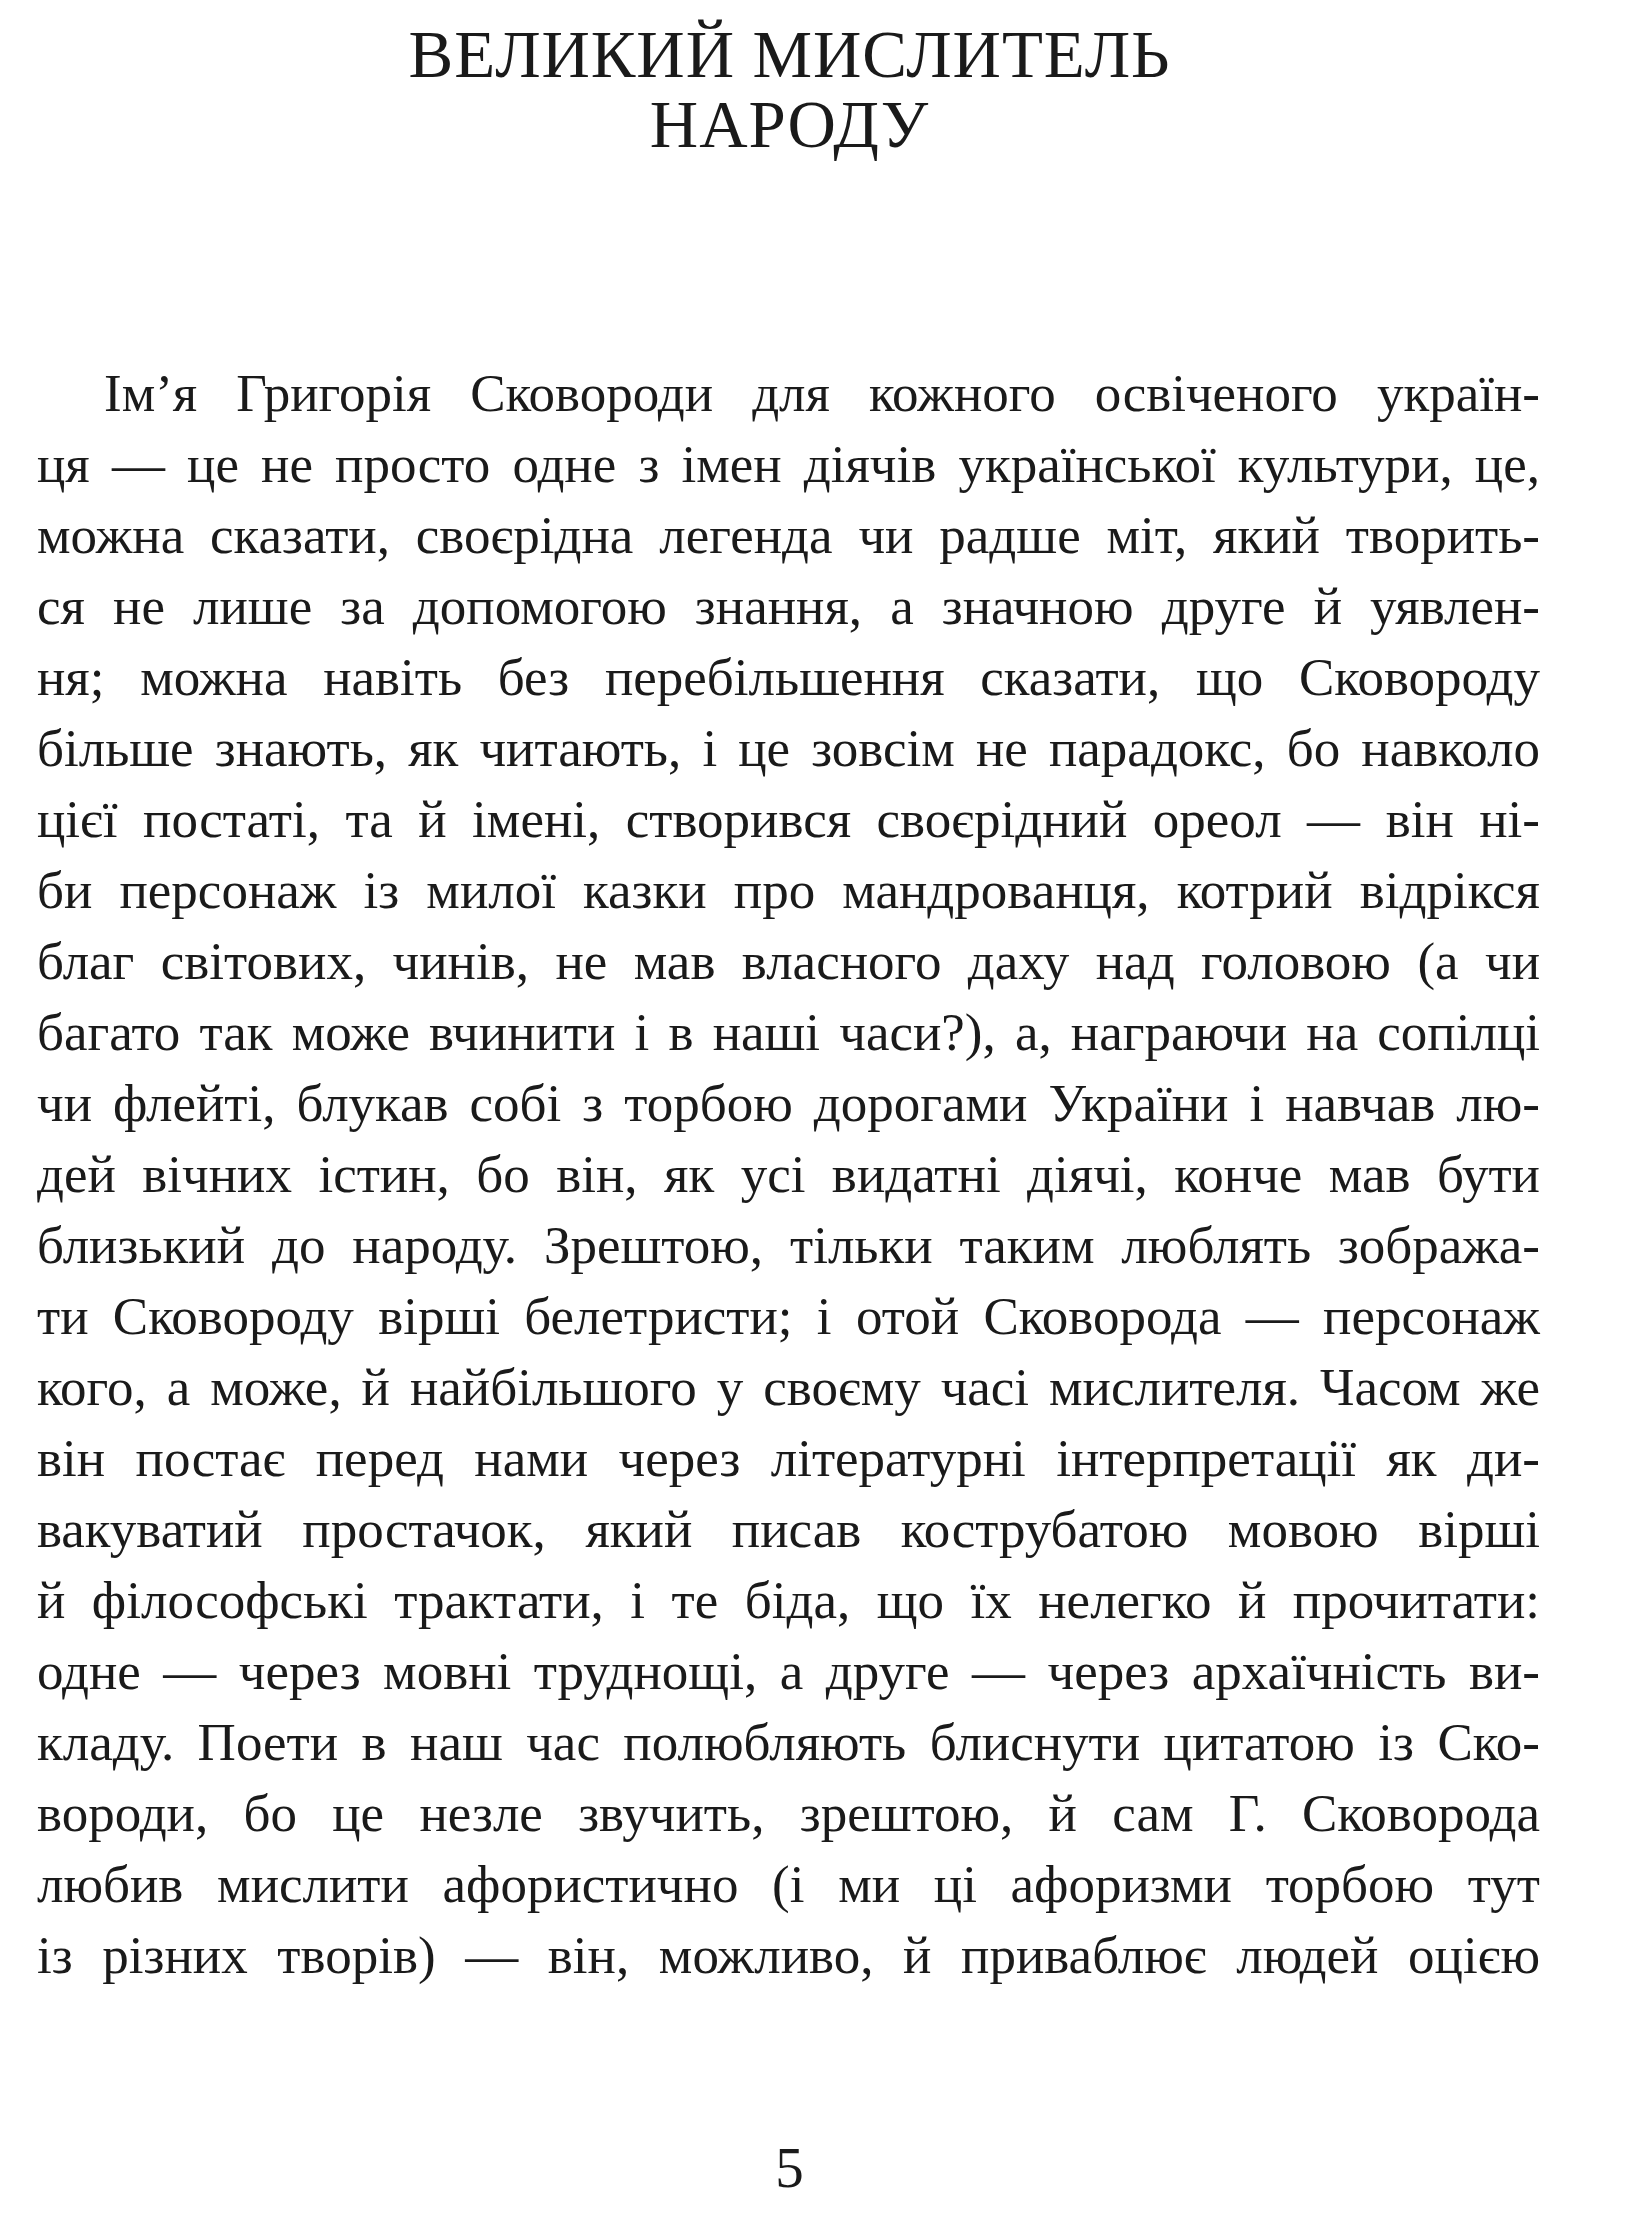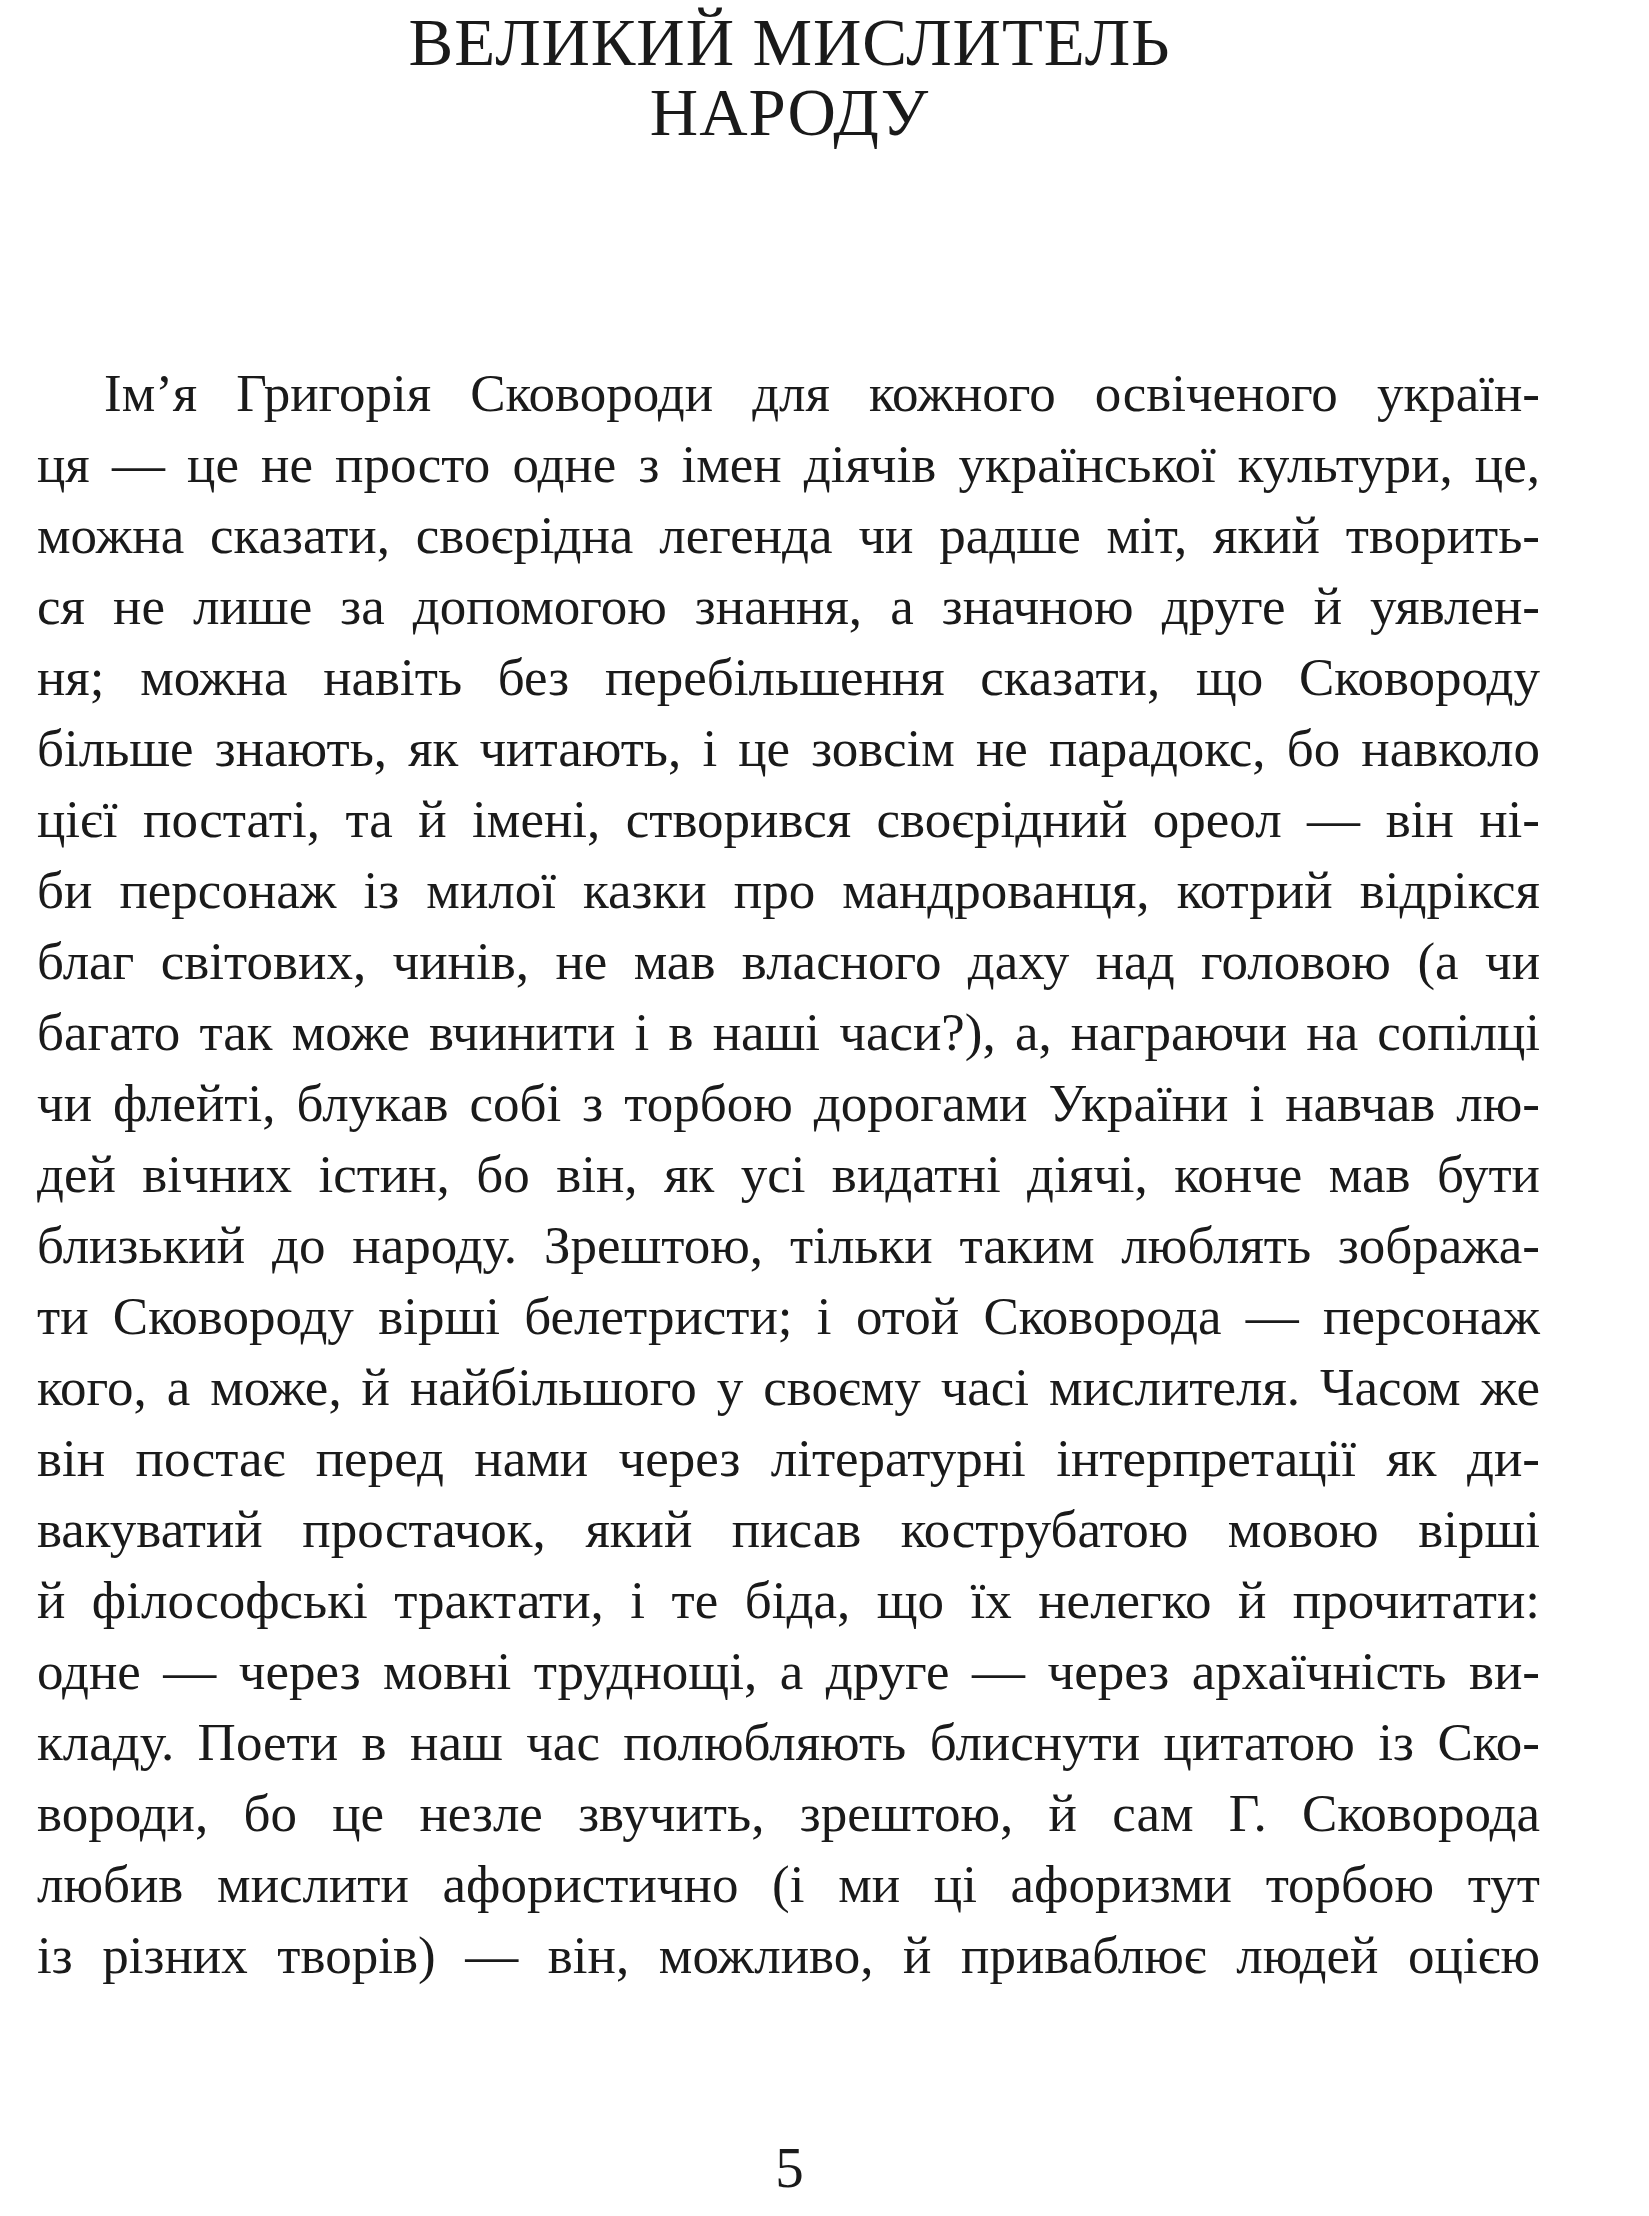--- a/index.html
+++ b/index.html
@@ -19,21 +19,21 @@
       position: absolute;
       left: 0;
       top: 0;
       width: 1649px;
       height: 2216px;
     }
     .title {
       position: absolute;
       left: 37px;
       width: 1505px;
-      top: 7px;
+      top: 19px;
       margin: 0;
       text-align: center;
       font-weight: normal;
       font-size: 67px;
       line-height: 70px;
       letter-spacing: 0.9px;
     }
     .title-line {
       display: block;
     }

